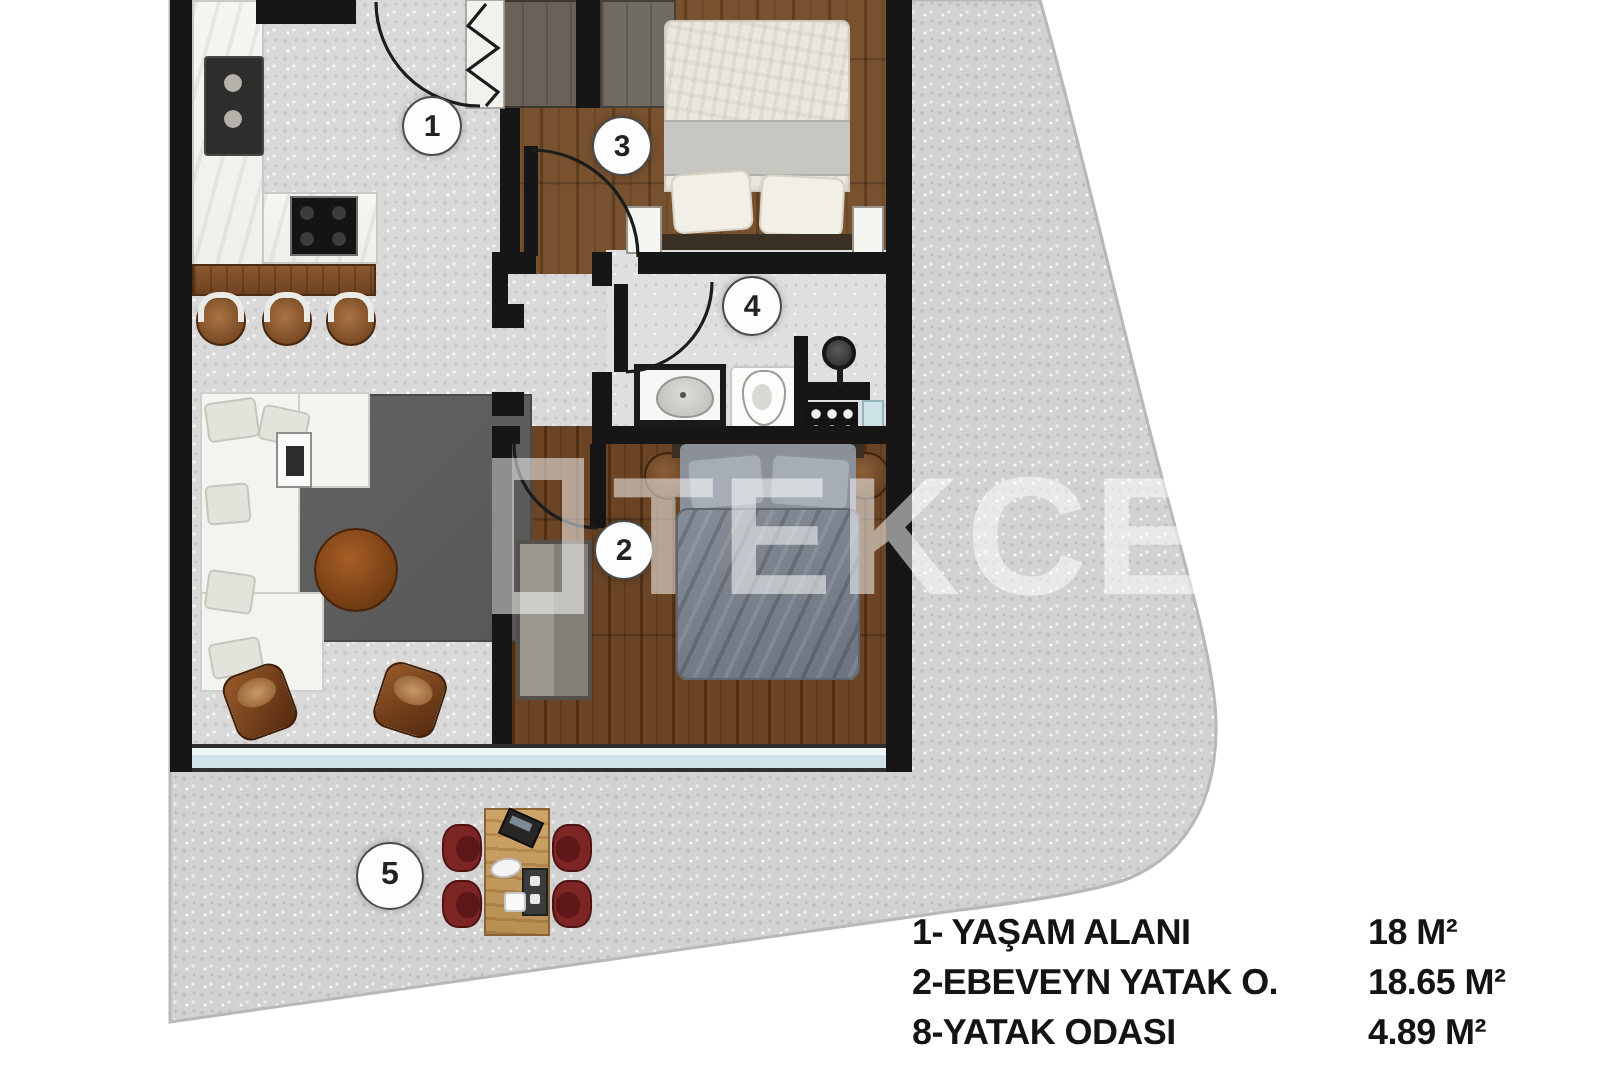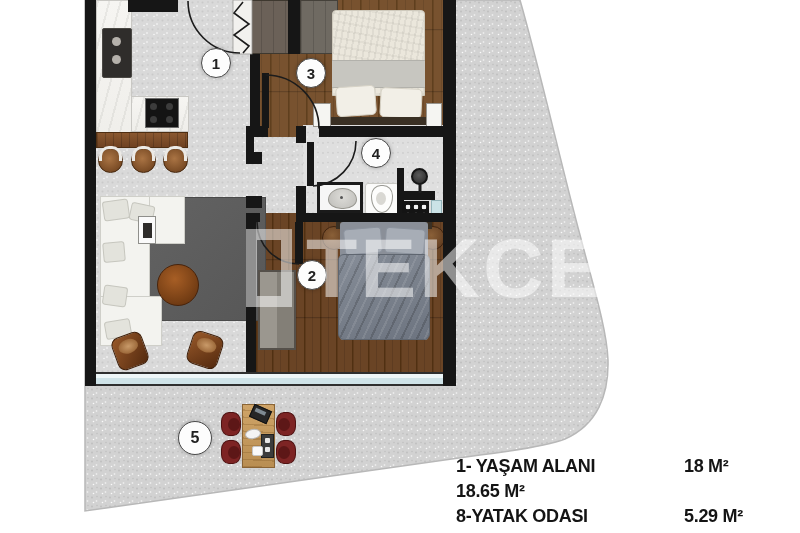--- a/index.html
+++ b/index.html
@@ -309,21 +309,22 @@
     <span class="wm-logo"></span>
     <span class="wm-text">TEKCE</span>
   </div>
 
   <div class="legend">
     <div class="row">
       <span class="lab">1- YAŞAM ALANI</span>
       <span class="val">18 M²</span>
     </div>
     <div class="row">
+      <span class="lab">2-EBEVEYN YATAK O.</span>
       <span class="val">18.65 M²</span>
     </div>
     <div class="row">
       <span class="lab">8-YATAK ODASI</span>
-      <span class="val">5.29 M²</span>
+      <span class="val">4.89 M²</span>
     </div>
   </div>
 
 </div>
 
 </body></html>

